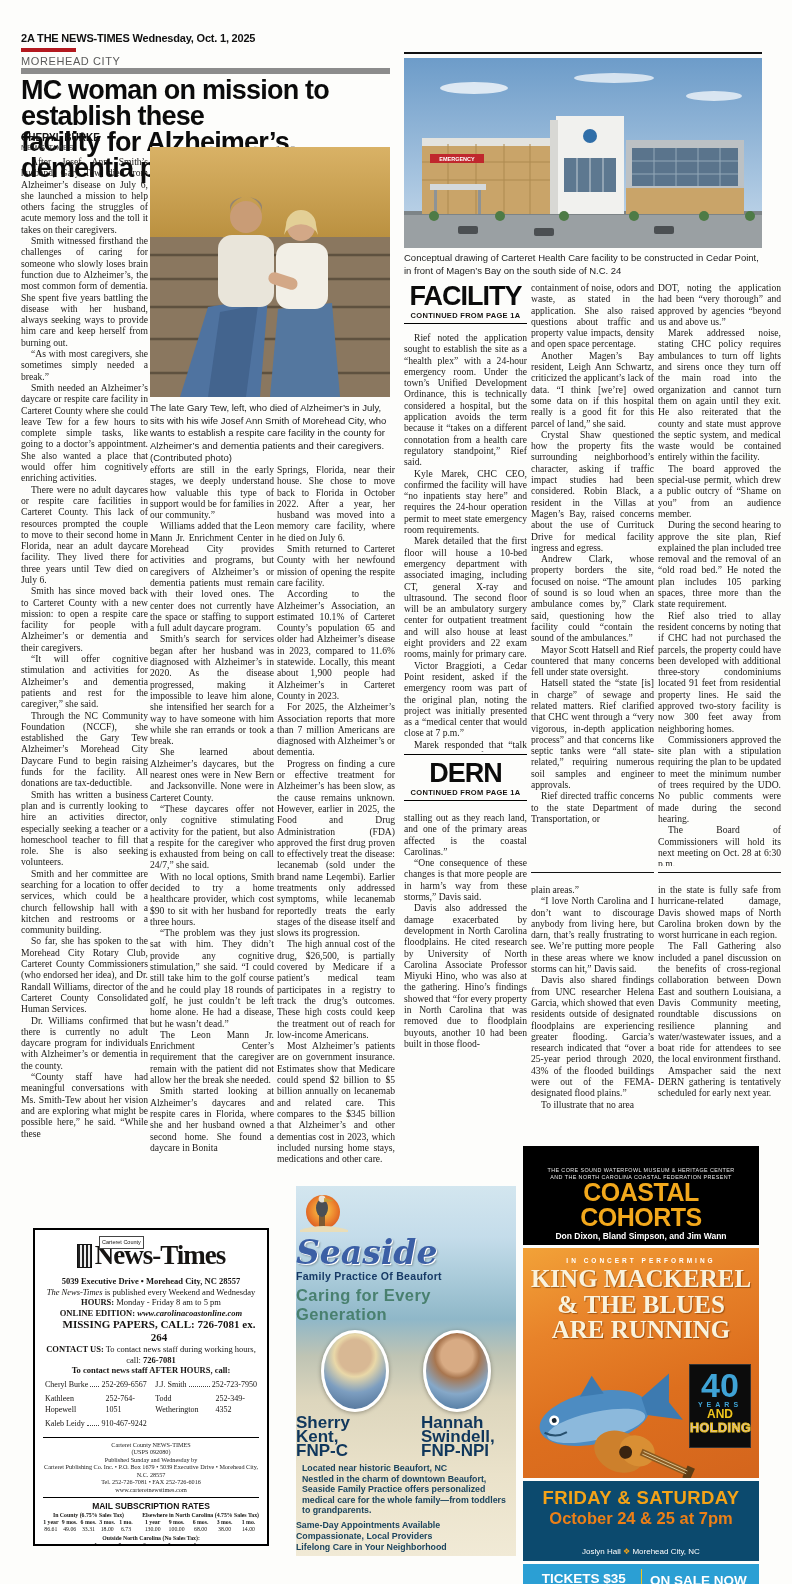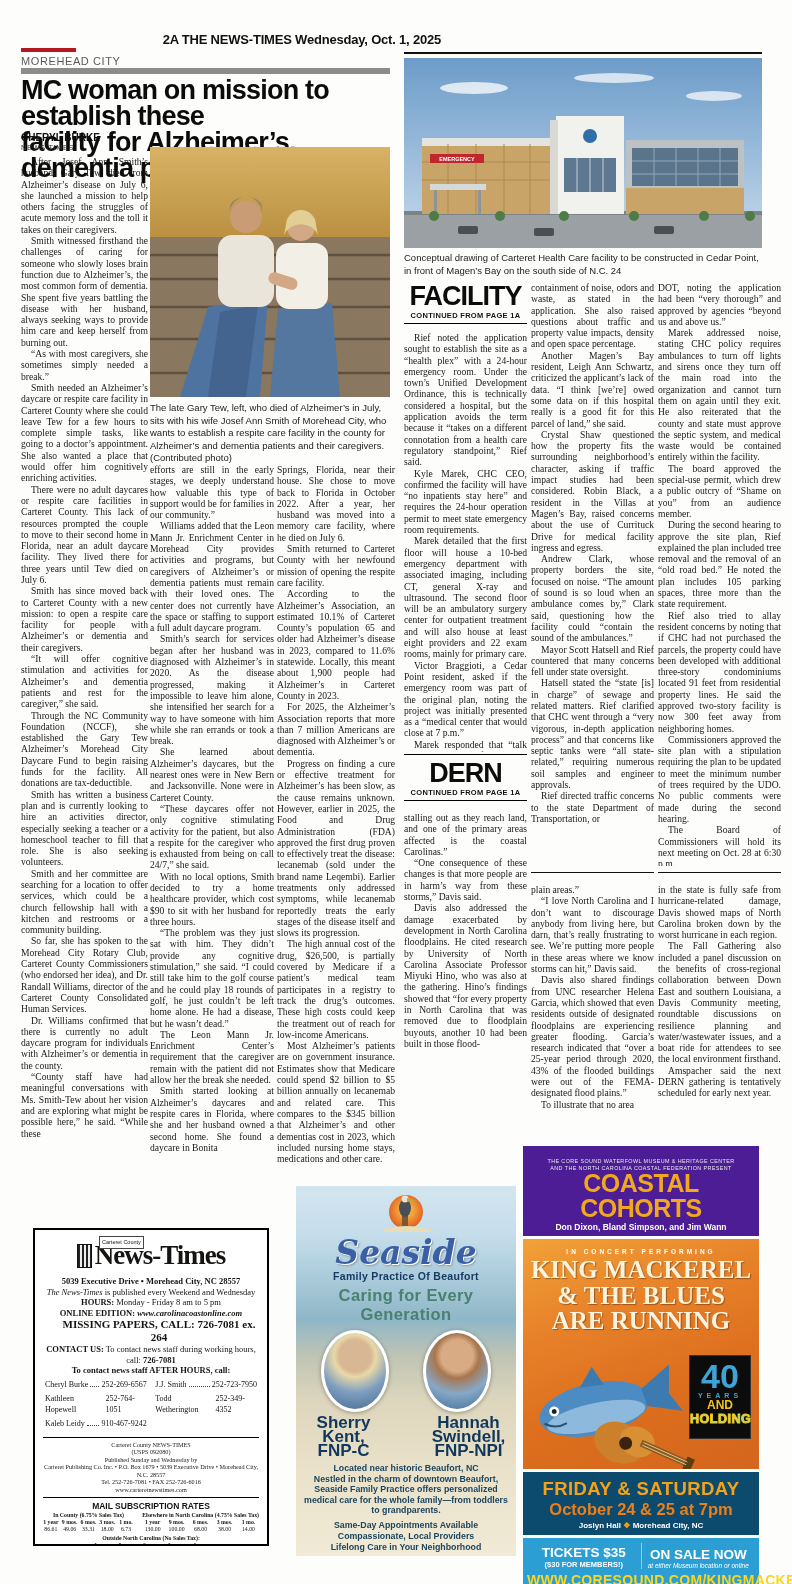--- a/index.html
+++ b/index.html
@@ -1,21 +1,21 @@
 <!DOCTYPE html>
 <html><head>
 <meta charset="utf-8">
 <style>
   html,body{margin:0;padding:0;background:#e8e8e8;}
   .page{position:relative;width:792px;height:1584px;background:#fdfdfb;margin:0 auto;overflow:hidden;
         font-family:"Liberation Serif", serif;color:#161412;}
   .abs{position:absolute;}
 
   
-  .folio{font-family:"Liberation Sans",sans-serif;font-weight:bold;font-size:13px;letter-spacing:-0.2px;color:#111;text-align:right;}
+  .folio{font-family:"Liberation Sans",sans-serif;font-weight:bold;font-size:11px;letter-spacing:-0.2px;color:#111;}
   .redbar{background:#b3191f;height:4px;}
   .kicker{font-family:"Liberation Sans",sans-serif;font-size:11px;color:#5a5a5a;letter-spacing:0.6px;}
   .graybar{background:#8c8c8c;height:6px;}
   .headline{font-family:"Liberation Sans",sans-serif;font-weight:bold;font-size:27px;line-height:26px;
             letter-spacing:-0.8px;color:#0b0b0b;}
   .byline{font-family:"Liberation Sans",sans-serif;font-weight:bold;font-size:10px;color:#111;}
   .byorg{font-family:"Liberation Sans",sans-serif;font-size:7.5px;letter-spacing:0.5px;color:#333;}
 
   
   .col{position:absolute;text-align:justify;font-size:9.6px;line-height:11.3px;color:#1a1816;overflow:hidden;}
@@ -53,57 +53,57 @@
   .nt-sep{border-top:1.5px solid #000;margin:3px 0;}
   .nt-fine{font-size:6.2px;line-height:7.6px;color:#222;}
   .nt-ratestitle{font-family:"Liberation Sans",sans-serif;font-weight:bold;font-size:8.5px;margin:2px 0 1px 0;}
   .rates-row{display:flex;justify-content:space-between;}
   .rates-tbl{font-size:5.8px;line-height:7px;}
   .rates-cap{font-weight:bold;font-size:5.8px;}
   .rates-grid{display:grid;grid-template-columns:repeat(5,1fr);column-gap:3px;font-size:5.8px;}
   .rates-grid .h{font-weight:bold;}
 
   
-  .seaside{position:absolute;overflow:hidden;font-family:"Liberation Sans",sans-serif;text-align:center;
+  .seaside{position:absolute;overflow:hidden;font-family:"Liberation Sans",sans-serif;
            background:linear-gradient(180deg,#d3e6ef 0%,#c4dcea 14%,#a7c9d8 26%,#8fb7c8 36%,#bfc4b4 46%,
                       #ddd6bd 58%,#eae2ca 78%,#f1ead6 100%);}
   .ss-brand{font-family:"DejaVu Serif",serif;font-style:italic;font-weight:bold;font-size:33px;line-height:34px;
             color:#3b5fa5;text-shadow:1px 1px 0 #fff,2px 2px 2px rgba(0,0,0,.25);}
   .ss-brandsub{font-weight:bold;font-size:10.5px;color:#173a66;letter-spacing:0.3px;}
   .ss-tag{font-weight:bold;font-size:16.5px;color:#49806f;letter-spacing:0.4px;margin-top:4px;}
   .ss-ovals{display:flex;justify-content:center;gap:34px;margin-top:6px;}
   .ss-oval{width:62px;height:76px;border-radius:50%;border:3px solid #fff;box-shadow:0 1px 4px rgba(0,0,0,.35);
            background:radial-gradient(circle at 50% 30%, #d8b894 0 26%, #e9d8a8 34%, #7d9ec0 60%, #46688f 100%);}
   .ss-oval.v2{background:radial-gradient(circle at 50% 30%, #d8ab84 0 26%, #a8764f 36%, #86a8c8 62%, #3f6a94 100%);}
   .ss-names{display:flex;justify-content:center;gap:30px;margin-top:4px;}
   .ss-name{width:96px;font-weight:bold;font-size:17px;line-height:14px;color:#10375c;}
   .ss-body{font-weight:bold;font-size:8.8px;line-height:10.6px;color:#1c455f;margin-top:5px;padding:0 6px;}
   .ss-bullets{font-weight:bold;font-size:8.8px;line-height:11px;color:#1c455f;margin-top:4px;}
 
   
   .concert{position:absolute;font-family:"Liberation Sans",sans-serif;text-align:center;}
-  .kc-head{background:#4c1d95;color:#fff;padding:12px 4px 4px 4px;}
+  .kc-head{background:#000000;color:#fff;padding:21px 4px 4px 4px;}
   .kc-presenter{font-size:5.4px;letter-spacing:0.4px;line-height:6.6px;color:#e8e8e8;}
   .kc-band{font-weight:bold;font-size:25px;line-height:25px;letter-spacing:-0.5px;color:#f2a81c;}
   .kc-members{font-weight:bold;font-size:8.5px;color:#fff;margin-top:1px;}
   .kc-poster{position:relative;margin-top:3px;height:230px;overflow:hidden;
              background:linear-gradient(160deg,#f2a238 0%,#e8832a 30%,#dd6f1e 62%,#d4651d 100%);}
   .kc-performing{font-size:6.5px;letter-spacing:3px;color:#fff;padding-top:9px;font-weight:bold;}
   .kc-title{font-family:"Liberation Serif",serif;font-weight:bold;font-size:25px;line-height:25.5px;color:#faf3dd;
             text-shadow:1px 1px 1px rgba(90,40,0,.5);margin-top:2px;}
   .kc-badge{position:absolute;right:8px;top:116px;width:62px;height:84px;background:#0c0c0c;border:1px solid #333;
             padding-top:4px;box-sizing:border-box;}
   .kc-40{font-weight:bold;font-size:34px;line-height:32px;color:#3fa3d6;}
   .kc-years{font-size:7px;letter-spacing:4px;color:#3fa3d6;font-weight:bold;}
   .kc-and{font-size:12px;font-weight:bold;color:#f2c61c;line-height:13px;}
-  .kc-holding{font-size:12.5px;font-weight:bold;color:#86efac;-webkit-text-stroke:1px #f2c61c;letter-spacing:0.5px;}
+  .kc-holding{font-size:12.5px;font-weight:bold;color:#c4b5fd;-webkit-text-stroke:1px #f2c61c;letter-spacing:0.5px;}
   .kc-dates{background:#0c4a6e;margin-top:3px;padding:6px 2px 5px 2px;}
   .kc-days{font-weight:bold;font-size:18.5px;letter-spacing:0.4px;color:#f4a318;}
   .kc-when{font-weight:bold;font-size:16.5px;color:#ec7f17;}
-  .kc-venue{font-weight:bold;font-size:8px;color:#fff;margin-top:2px;}
+  .kc-venue{font-weight:normal;font-size:8px;color:#fff;margin-top:19px;}
   .kc-venue .dia{color:#f4a318;}
   .kc-tix{background:#2b9fd4;margin-top:3px;padding:5px 4px 4px 4px;color:#fff;}
   .kc-tixrow{display:flex;align-items:flex-end;}
   .kc-tixrow .half{flex:1;}
   .kc-tixdiv{width:1px;height:26px;background:#f2c61c;}
   .kc-tickets{font-weight:bold;font-size:13.5px;}
   .kc-tickmem{font-size:7.5px;font-weight:bold;}
   .kc-onsale{font-weight:bold;font-size:13.5px;}
   .kc-onsalesub{font-size:6.5px;font-style:italic;}
   .kc-web{font-weight:bold;font-size:14px;color:#ffd61e;letter-spacing:0.3px;margin-top:3px;}

